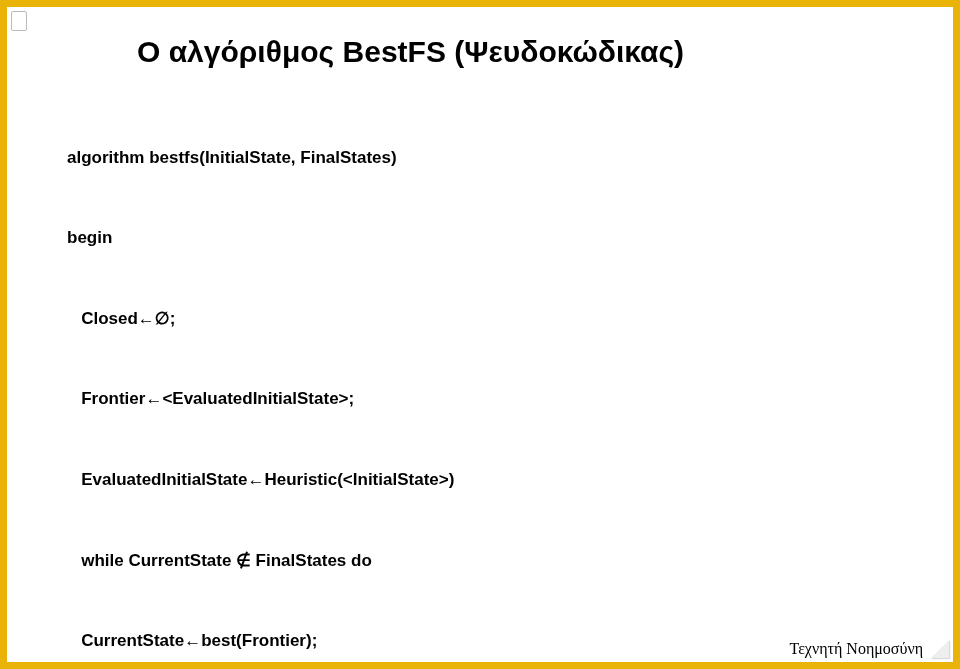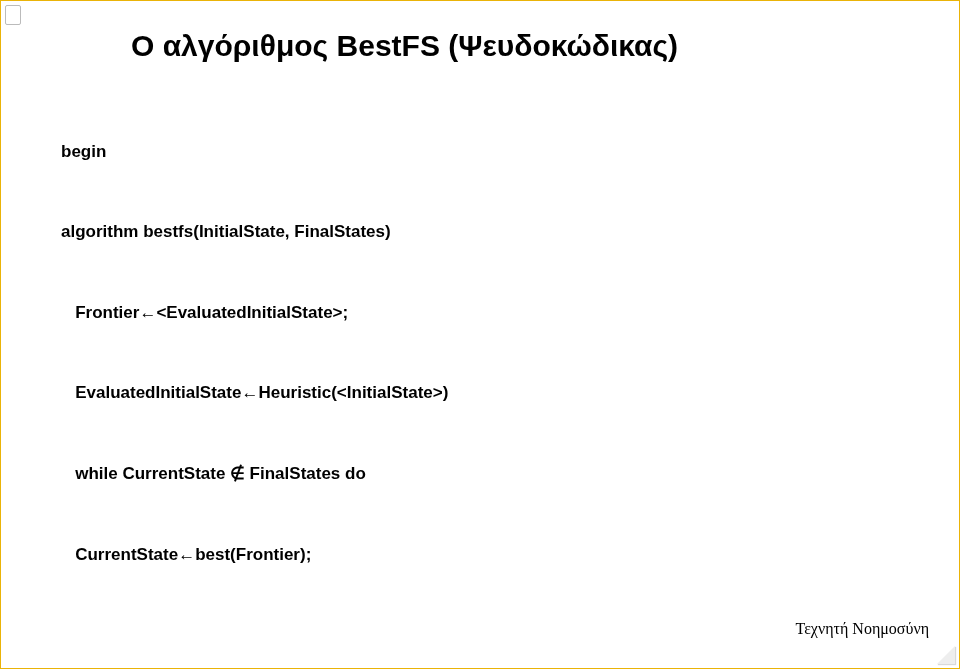--- a/index.html
+++ b/index.html
@@ -9,42 +9,42 @@
     height: 669px;
     font-family: Arial, Helvetica, sans-serif;
     background: #fff;
     position: relative;
     box-sizing: border-box;
   }
   .slide {
     width: 960px;
     height: 669px;
     position: relative;
-    border: 1px solid #eab308;
+    border: 7px solid #eab308;
     box-sizing: border-box;
     padding: 28px 74px 20px 60px;
   }
   .title {
     font-size: 30px;
     font-weight: bold;
     color: #000;
     margin-bottom: 22px;
     margin-left: 70px;
   }
   .code {
     font-family: "Comic Sans MS", "Chalkboard", cursive, sans-serif;
     font-size: 17px;
     font-weight: bold;
     line-height: 1.58;
     color: #000;
     white-space: pre;
   }
   .footer {
     position: absolute;
-    bottom: 30px;
+    bottom: 4px;
     right: 30px;
     font-family: "Times New Roman", serif;
     font-size: 16px;
     color: #000;
     text-align: center;
   }
   .corner-tl {
     position: absolute;
     top: 4px;
     left: 4px;
@@ -76,22 +76,23 @@
 </style>
 </head>
 <body>
 
 <div class="slide">
   <div class="corner-tl"></div>
 
   <div class="title">Ο αλγόριθμος BestFS (Ψευδοκώδικας)</div>
 
   <div class="code">
+    <div>algorithm bestfs(InitialState, FinalStates)</div>
     <div>begin</div>
-    <div>algorithm bestfs(InitialState, FinalStates)</div>
+    <div>   Closed←∅;</div>
     <div>   Frontier←&lt;EvaluatedInitialState&gt;;</div>
     <div>   EvaluatedInitialState←Heuristic(&lt;InitialState&gt;)</div>
     <div>   while CurrentState ∉ FinalStates do</div>
     <div>   CurrentState←best(Frontier);</div>
     
     
     
     
     
     

